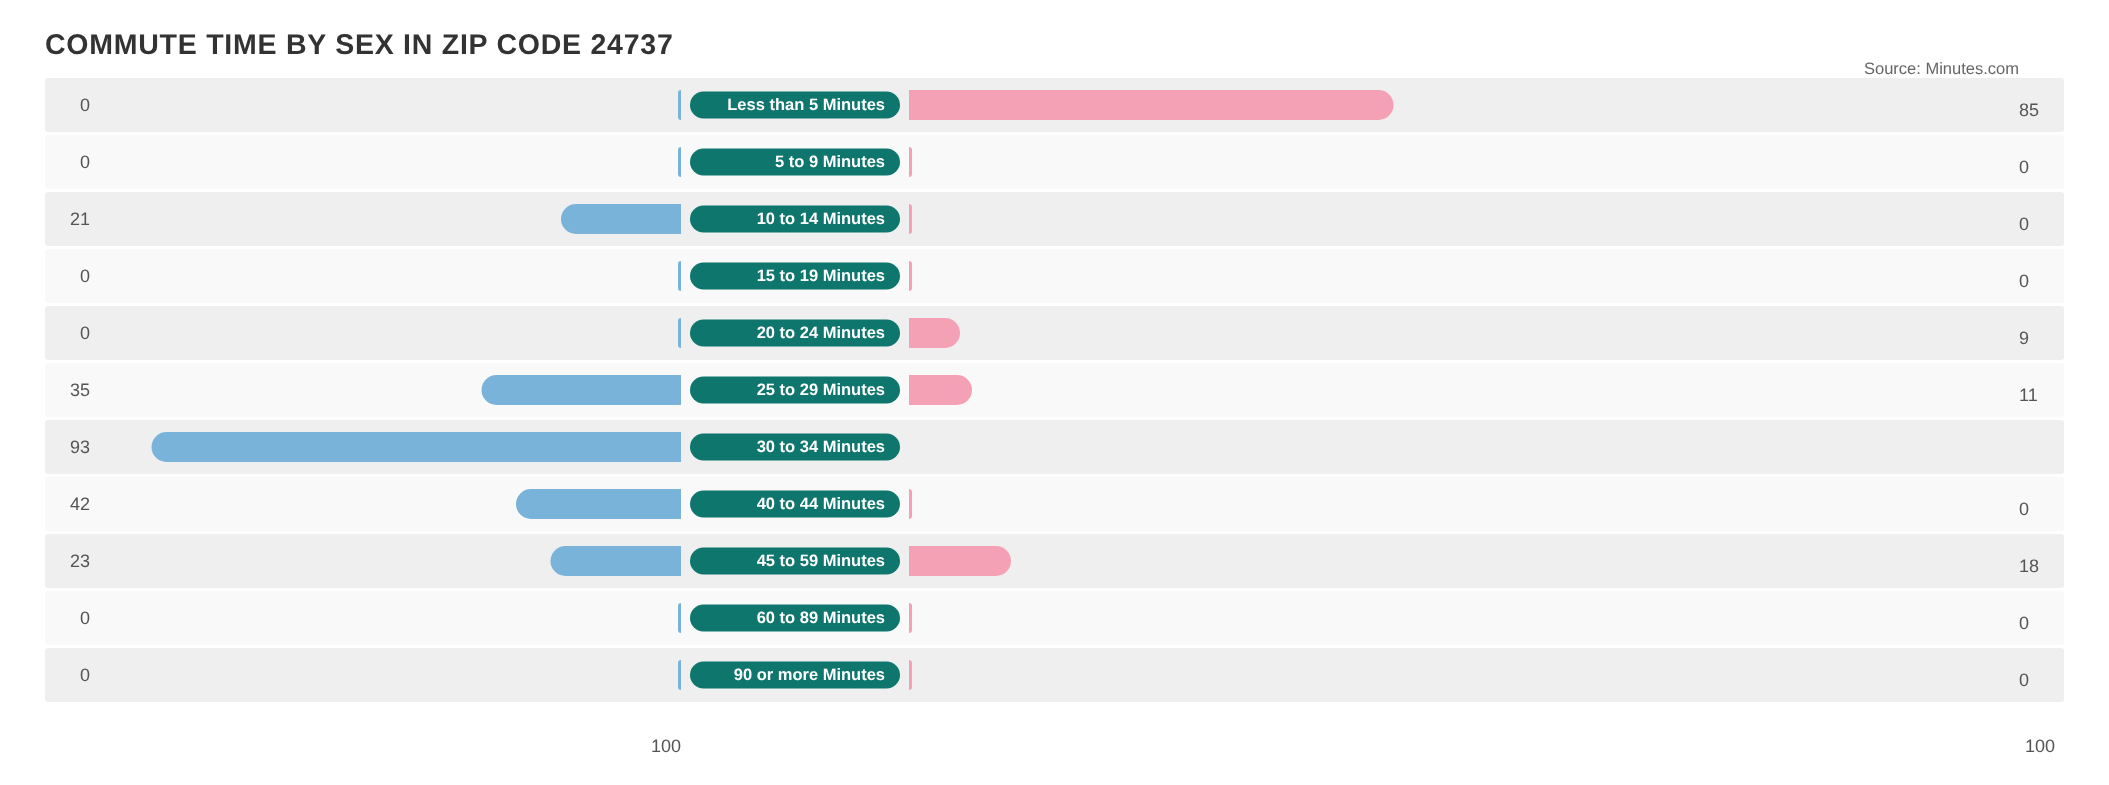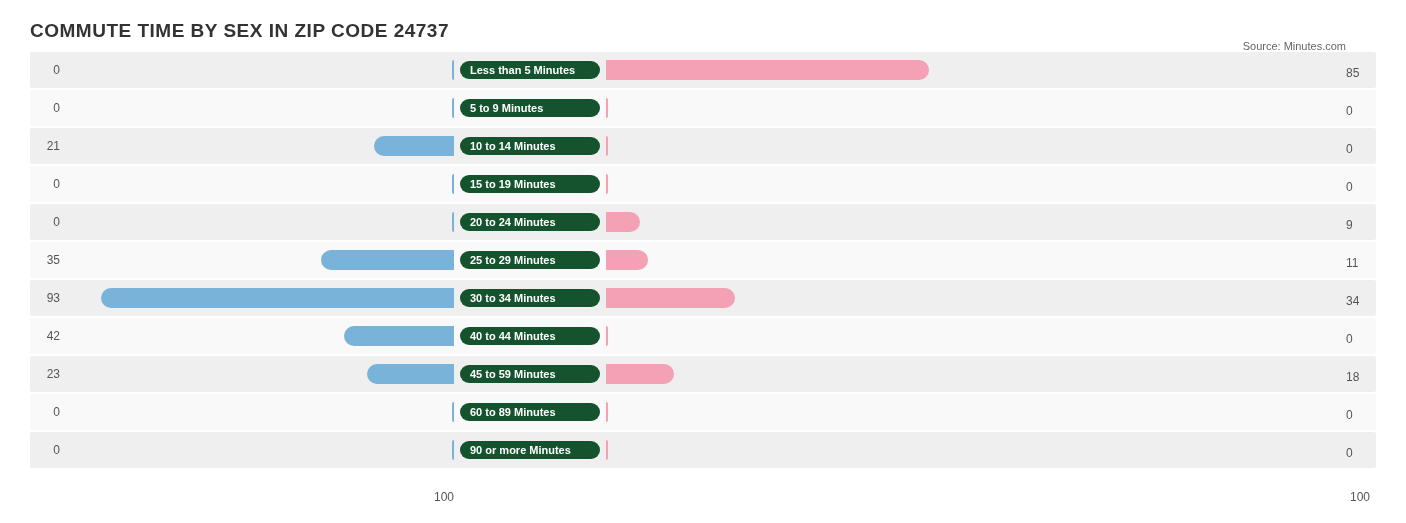--- a/index.html
+++ b/index.html
@@ -68,28 +68,28 @@
       justify-content: flex-end;
       flex: 1;
     }
     .male-bar {
       background: #7ab3d9;
       border-radius: 10px 0 0 10px;
       height: 20px;
       min-width: 2px;
     }
     .label-box {
-      background: #14532d;
+      background: #0f766e;
       color: #fff;
       font-size: 11px;
       font-weight: bold;
       padding: 3px 10px;
       border-radius: 10px;
       white-space: nowrap;
-      text-align: left;
+      text-align: right;
       min-width: 140px;
       z-index: 2;
     }
     .female-bar-wrap {
       display: flex;
       align-items: center;
       flex: 1;
     }
     .female-bar {
       background: #f4a0b5;
@@ -220,26 +220,20 @@
         </div>
       </div>
       <div class="row">
         <div class="left-section">
           <div class="male-val">93</div>
           <div class="male-bar-wrap">
             <div class="male-bar" style="width: 353.4px;"></div>
           </div>
         </div>
         <div class="label-box">30 to 34 Minutes</div>
-        <div class="right-section">
-          <div class="female-bar-wrap">
-            <div class="female-bar" style="width: 129.2px;"></div>
-          </div>
-          <div class="female-val">34</div>
-        </div>
       </div>
       <div class="row">
         <div class="left-section">
           <div class="male-val">42</div>
           <div class="male-bar-wrap">
             <div class="male-bar" style="width: 110.2px;"></div>
           </div>
         </div>
         <div class="label-box">40 to 44 Minutes</div>
         <div class="right-section">

